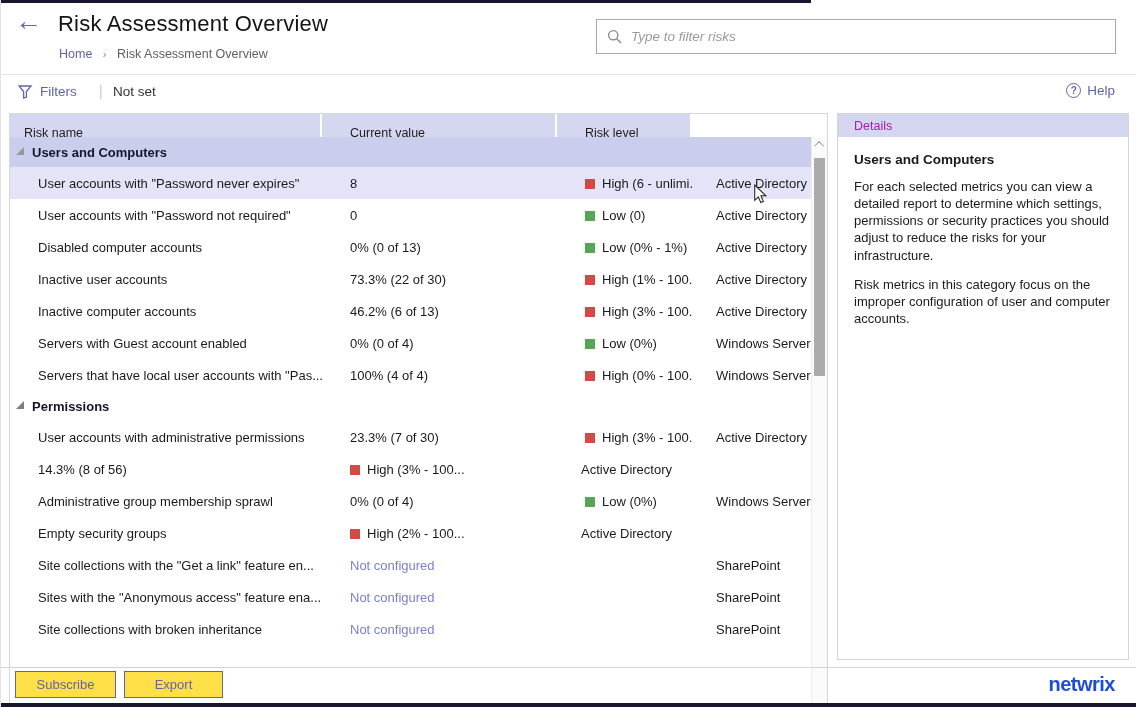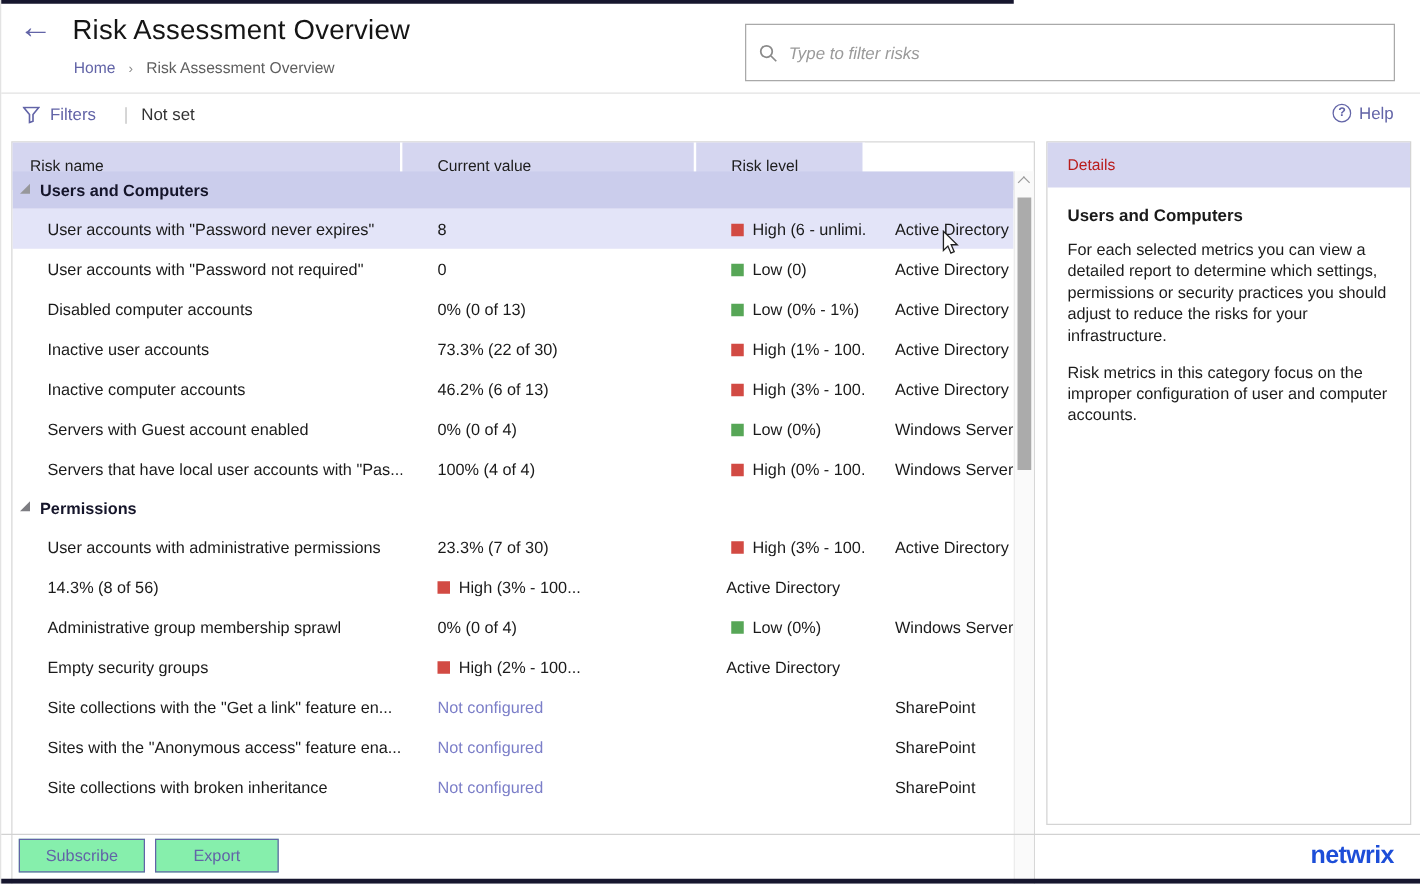--- a/index.html
+++ b/index.html
@@ -11,21 +11,21 @@
   .bottomstrip { position:absolute; left:0; top:703px; width:1136px; height:4px; background:var(--dark); }
 
   
   .back { position:absolute; left:14px; top:8px; font-size:27px; color:var(--accent); line-height:1; cursor:pointer; }
   .title { position:absolute; left:57px; top:11px; font-size:22px; font-weight:400; color:#151515; letter-spacing:.2px; }
   .crumbs { position:absolute; left:58px; top:47px; font-size:12.5px; }
   .crumbs .home { color:var(--accent); cursor:pointer; }
   .crumbs .sep { color:#8a8a8a; margin:0 7px; font-size:11px; }
   .crumbs .cur { color:#5f5f5f; }
 
-  .search { position:absolute; left:595px; top:19px; width:520px; height:46px; border:1px solid #a9a9a9; background:#fff; display:flex; align-items:center; padding:0 10px; }
+  .search { position:absolute; left:595px; top:19px; width:520px; height:35px; border:1px solid #a9a9a9; background:#fff; display:flex; align-items:center; padding:0 10px; }
   .search svg { flex:0 0 auto; margin-right:9px; }
   .search input { border:none; outline:none; flex:1; font-size:13.5px; font-style:italic; color:#444; font-family:inherit; background:transparent; }
   .search input::placeholder { color:#9a9a9a; font-style:italic; }
 
   .hr1 { position:absolute; left:0; top:74px; width:1136px; height:1px; background:#e2e2e2; }
 
   
   .fbar { position:absolute; left:0; top:75px; width:1136px; height:36px; }
   .filters { position:absolute; left:17px; top:9px; display:flex; align-items:center; gap:8px; color:var(--accent); font-size:13.5px; cursor:pointer; }
   .fdiv { position:absolute; left:98px; top:8px; color:#c8c8c8; font-size:14px; }
@@ -60,28 +60,28 @@
   .vsb { position:absolute; top:23px; right:0; bottom:0; width:16px; background:#fafafa; border-left:1px solid #ececec; }
   .vsb .arr { position:absolute; left:0; width:16px; height:15px; display:flex; align-items:center; justify-content:center; cursor:pointer; }
   .vsb .arr.up { top:0; } .vsb .arr.down { bottom:0; }
   .chev { width:7px; height:7px; border-left:1.5px solid #9a9a9a; border-top:1.5px solid #9a9a9a; }
   .arr.up .chev { transform:rotate(45deg) translateY(2px); }
   .arr.down .chev { transform:rotate(225deg) translateY(2px); }
   .thumb { position:absolute; left:2px; width:11px; top:21px; height:218px; background:#ababab; cursor:grab; }
 
   
   .details { position:absolute; left:836px; top:113px; width:292px; height:547px; border:1px solid #d4d4d4; background:#fff; }
-  .dhead { height:36px; background:var(--headbg); font-size:12.5px; display:flex; align-items:center; padding-left:16px; color:#b91c1c; }
+  .dhead { height:23px; background:var(--headbg); font-size:12.5px; display:flex; align-items:center; padding-left:16px; color:#a21caf; }
   .dbody { padding:15px 16px 0 16px; }
   .dtitle { font-size:13.5px; font-weight:700; margin-bottom:11px; }
   .dbody p { font-size:13px; line-height:1.32; margin-bottom:12px; color:#1c1c1c; }
 
   
   .footline { position:absolute; left:0; top:667px; width:1136px; height:1px; background:#d2d2d2; }
-  .btn { position:absolute; top:671px; height:27px; background:#86efac; border:1px solid var(--accent); color:var(--accent); font-size:13px; font-family:inherit; cursor:pointer; }
+  .btn { position:absolute; top:671px; height:27px; background:#fde047; border:1px solid var(--accent); color:var(--accent); font-size:13px; font-family:inherit; cursor:pointer; }
   .btn.subscribe { left:14px; width:101px; }
   .btn.export { left:123px; width:99px; }
   .logo { position:absolute; right:21px; top:673px; font-size:20px; font-weight:700; color:#1d4ed8; letter-spacing:-0.5px; }
 
   .cursor { position:absolute; left:750px; top:184px; z-index:50; pointer-events:none; }
 </style>
 </head>
 <body>
 
 <div class="app">

